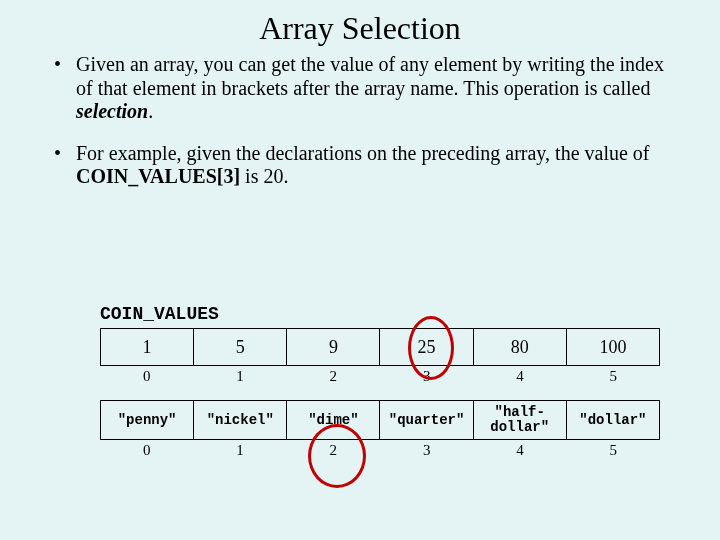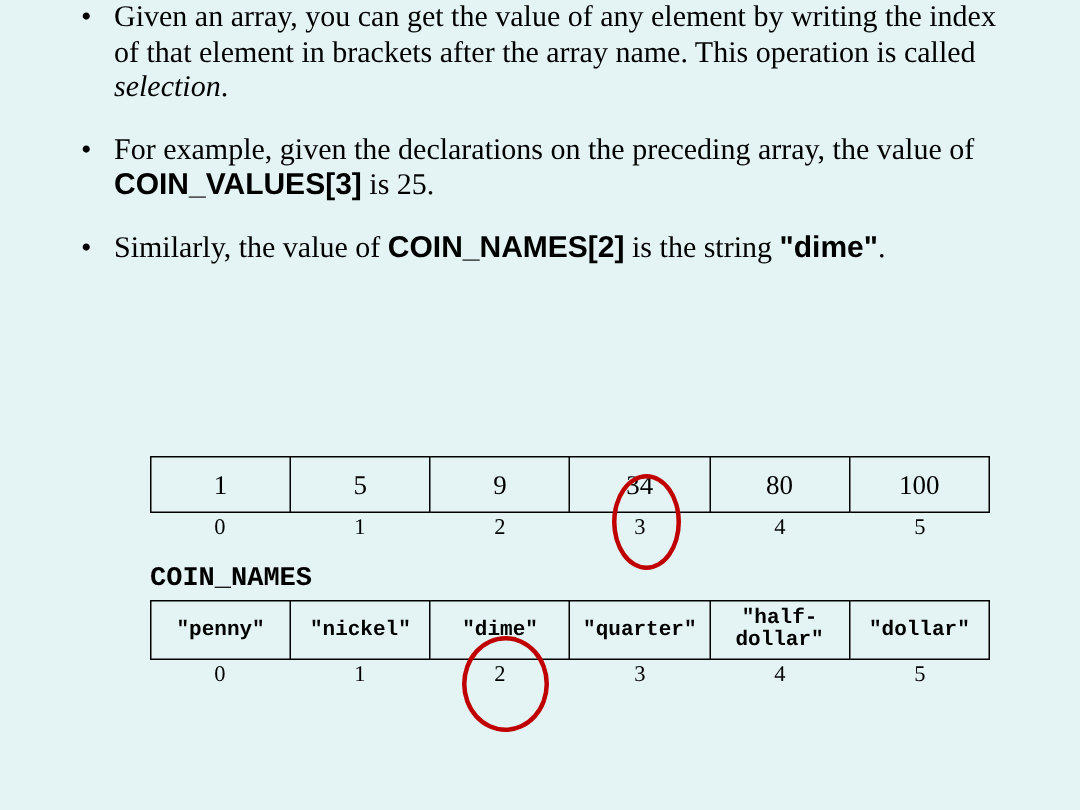--- a/index.html
+++ b/index.html
@@ -36,24 +36,24 @@
     padding-left: 18px;
   }
   ul.bullets > li::before {
     content: "•";
     position: absolute;
     left: -4px;
     top: 0;
     font-size: 20px;
   }
   .mono {
-    font-family: Liberation Sans, sans-serif;
+    font-family: Liberation Serif, serif;
     font-weight: bold;
   }
-  .bi { font-style: italic; font-weight: normal; }
+  .bi { font-style: italic; font-weight: bold; }
 
   .arrays {
     position: absolute;
     left: 100px;
     top: 304px;
     width: 570px;
   }
   .arr-label {
     font-family: "Courier New", Courier, monospace;
     font-weight: bold;
@@ -108,61 +108,59 @@
     top: 424px;
     width: 52px;
     height: 58px;
   }
 </style>
 </head>
 <body>
 
 <div class="slide">
 
+  <div class="title">Array Selection</div>
 
   <ul class="bullets">
     <li>
       <span>Given an array, you can get the value of any element by writing the index of that element in brackets after the array name.  This operation is called </span><span class="bi">selection</span><span>.</span>
     </li>
     <li>
-      <span>For example, given the declarations on the preceding array, the value of </span><span class="mono">COIN_VALUES[3]</span><span> is 25.</span>
-    </li>
-    <li>
-      <span>Similarly, the value of </span><span class="mono">COIN_NAMES[2]</span><span> is the string </span><span class="mono">"dime"</span><span>.</span>
+      <span>For example, given the declarations on the preceding array, the value of </span><span class="mono">COIN_VALUES[3]</span><span> is 20.</span>
     </li>
   </ul>
 
   <div class="arrays">
 
+    <div class="arr-label">COIN_VALUES</div>
     <table class="arr">
       <tbody>
           <tr>
         <td>1</td>
         <td>5</td>
         <td>9</td>
-        <td>34</td>
+        <td>25</td>
         <td>80</td>
         <td>100</td>
       </tr>
     </tbody>
       </table>
     <table class="idx">
       <tbody>
           <tr>
         <td>0</td>
         <td>1</td>
         <td>2</td>
         <td>3</td>
         <td>4</td>
         <td>5</td>
       </tr>
     </tbody>
       </table>
 
-    <div class="arr-label">COIN_NAMES</div>
     <table class="arr names">
       <tbody>
           <tr>
         <td>"penny"</td>
         <td>"nickel"</td>
         <td>"dime"</td>
         <td>"quarter"</td>
         <td style="white-space:pre-line">"half-
 dollar"</td>
         <td>"dollar"</td>

